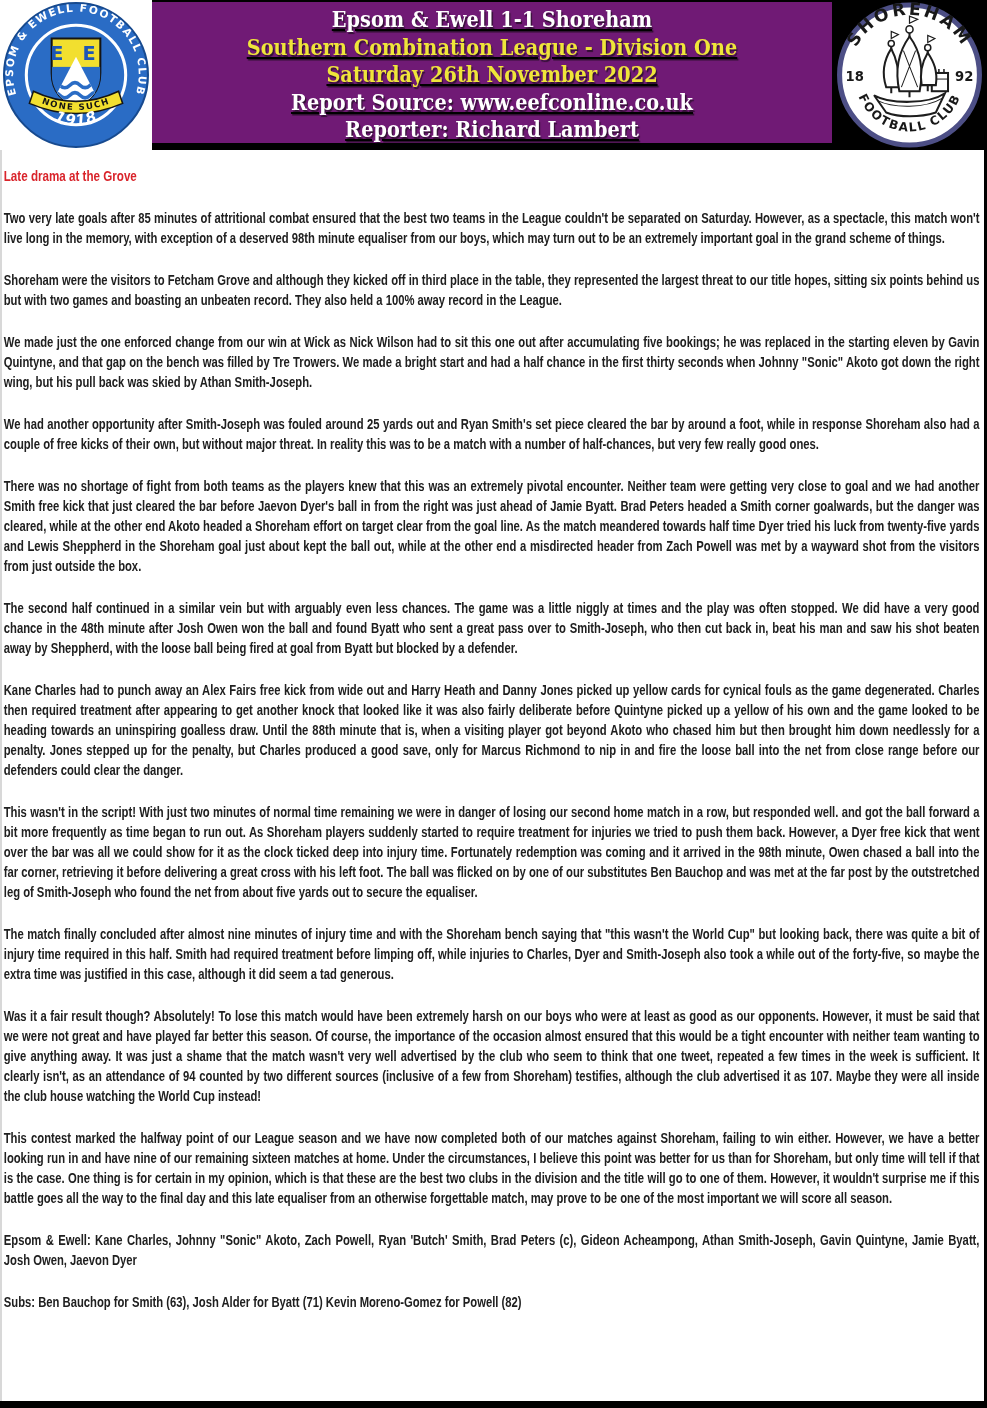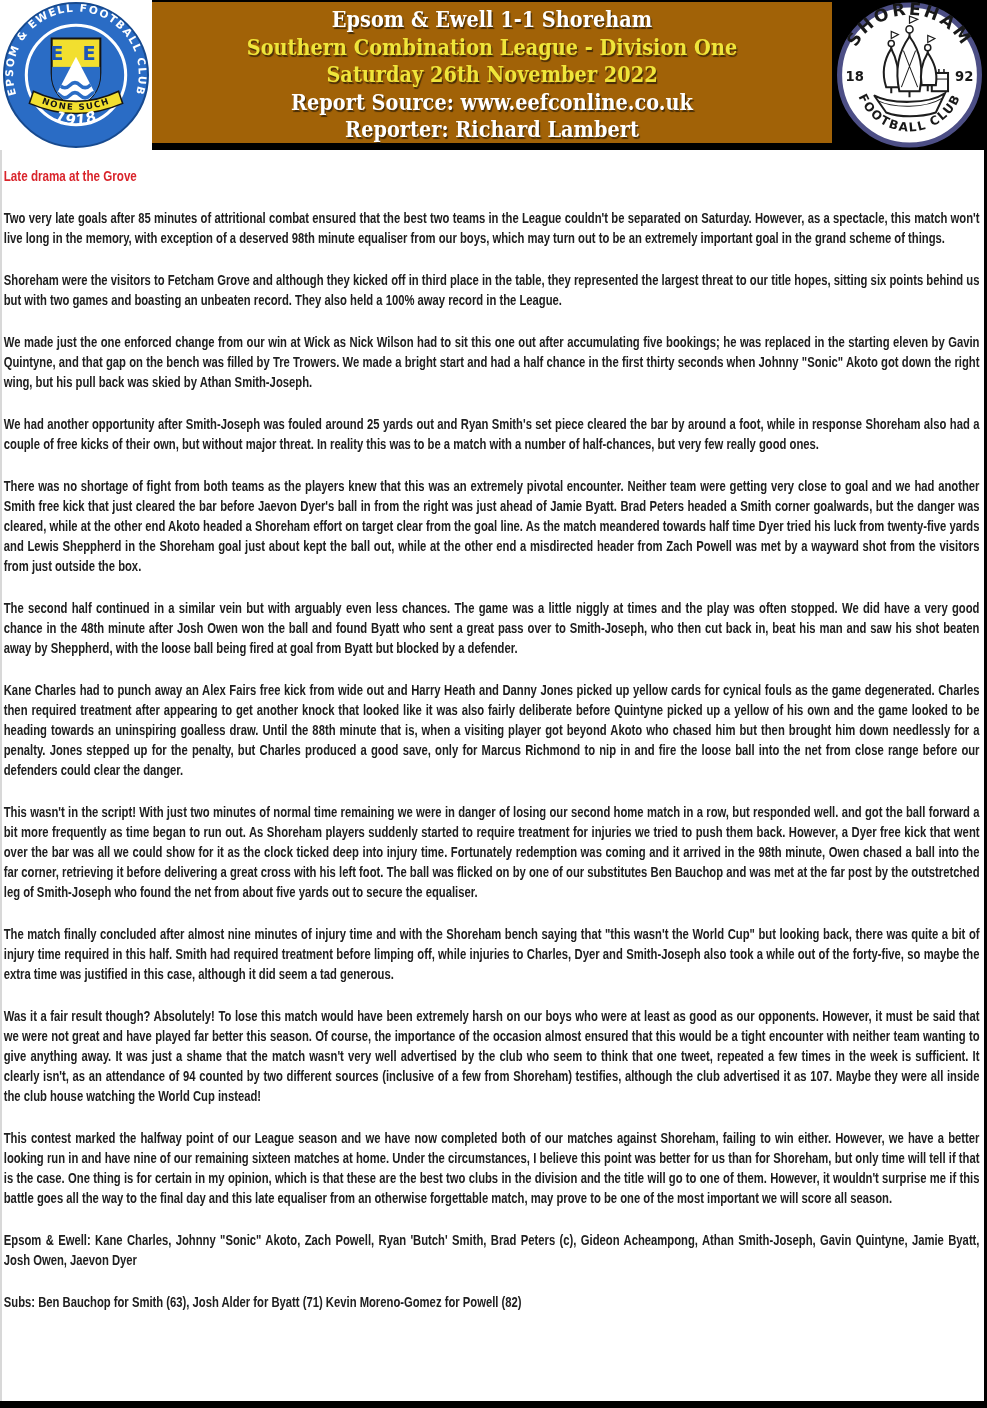--- a/index.html
+++ b/index.html
@@ -4,22 +4,23 @@
 <style>
   html,body{margin:0;padding:0;}
   .page{
     width:987px;height:1408px;position:relative;background:#ffffff;
     font-family:"Liberation Sans",sans-serif;overflow:hidden;
   }
   
   .header{position:relative;width:987px;height:150px;background:#ffffff;}
   .banner{
     position:absolute;left:152px;top:0;width:680px;height:150px;
-    background:#a16207;border-top:2px solid #000;border-bottom:7px solid #000;
+    background:#701a75;border-top:2px solid #000;border-bottom:7px solid #000;
     box-sizing:border-box;
+    text-decoration:underline;
   }
   .banner-text{padding-top:3px;transform:scaleX(0.84);transform-origin:50% 0;}
   .banner-line{
     font-family:"DejaVu Serif",serif;font-weight:bold;font-size:23px;line-height:27.5px;
     text-align:center;white-space:nowrap;
     text-shadow:1.5px 1.5px 1px rgba(10,10,10,0.6);
   }
   .banner-line.white{color:#ffffff;}
   .banner-line.yellow{color:#efe53a;}
   .home-logo{position:absolute;left:3px;top:2px;width:146px;height:146px;}

